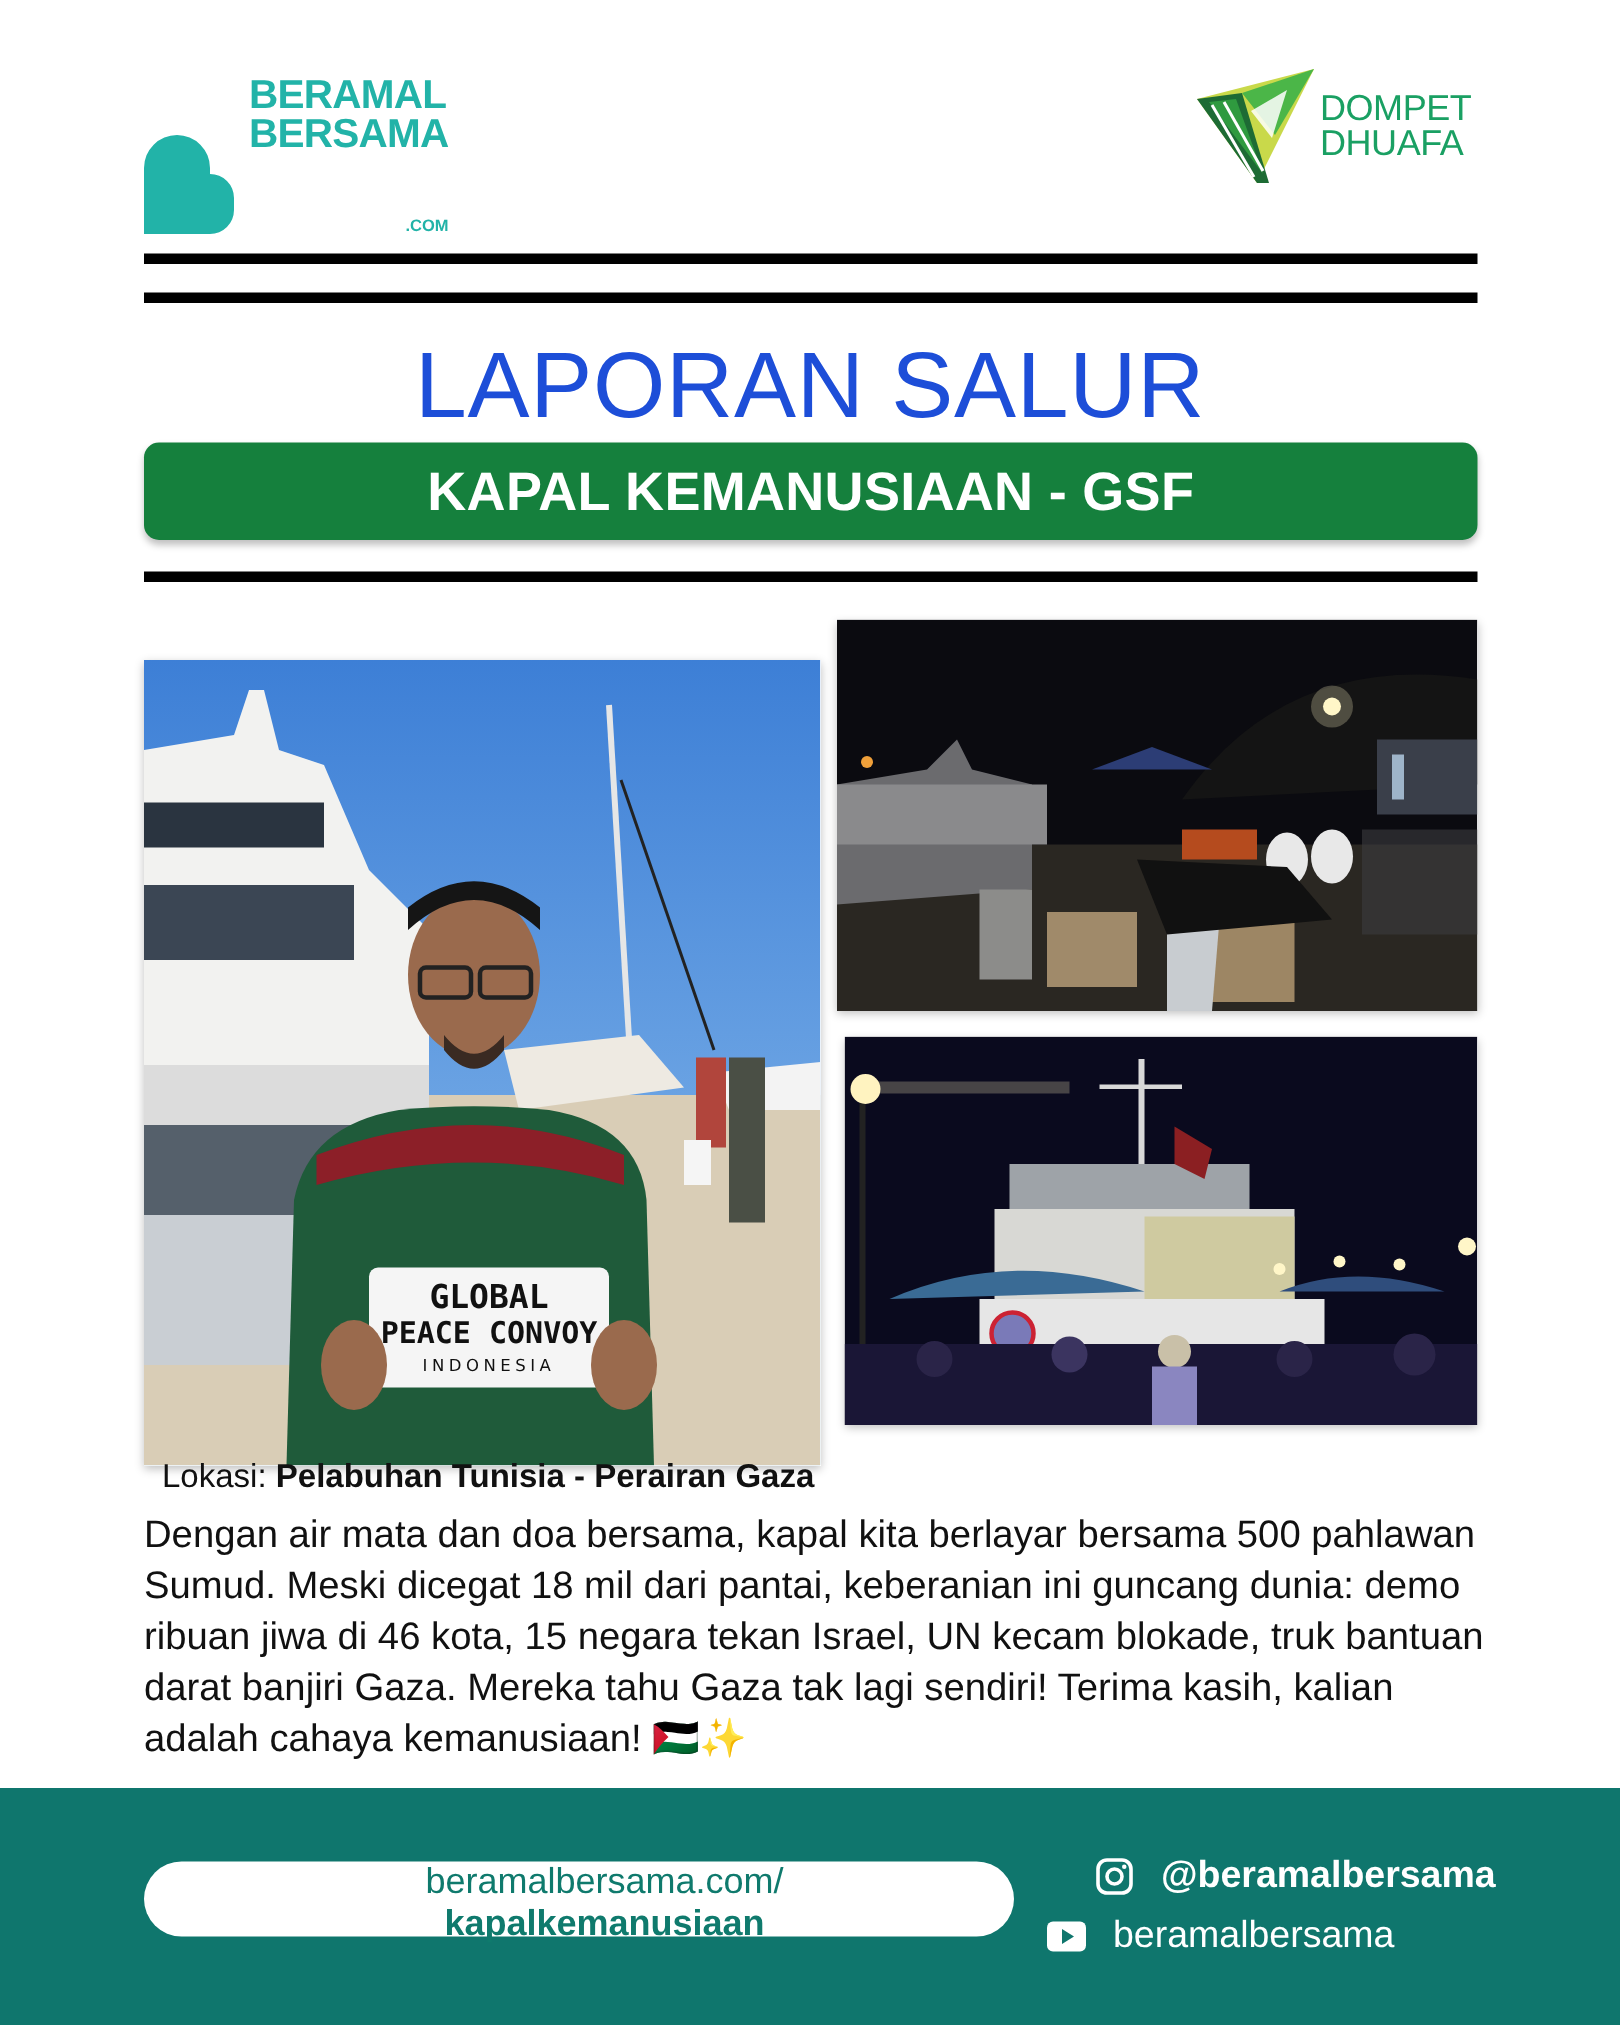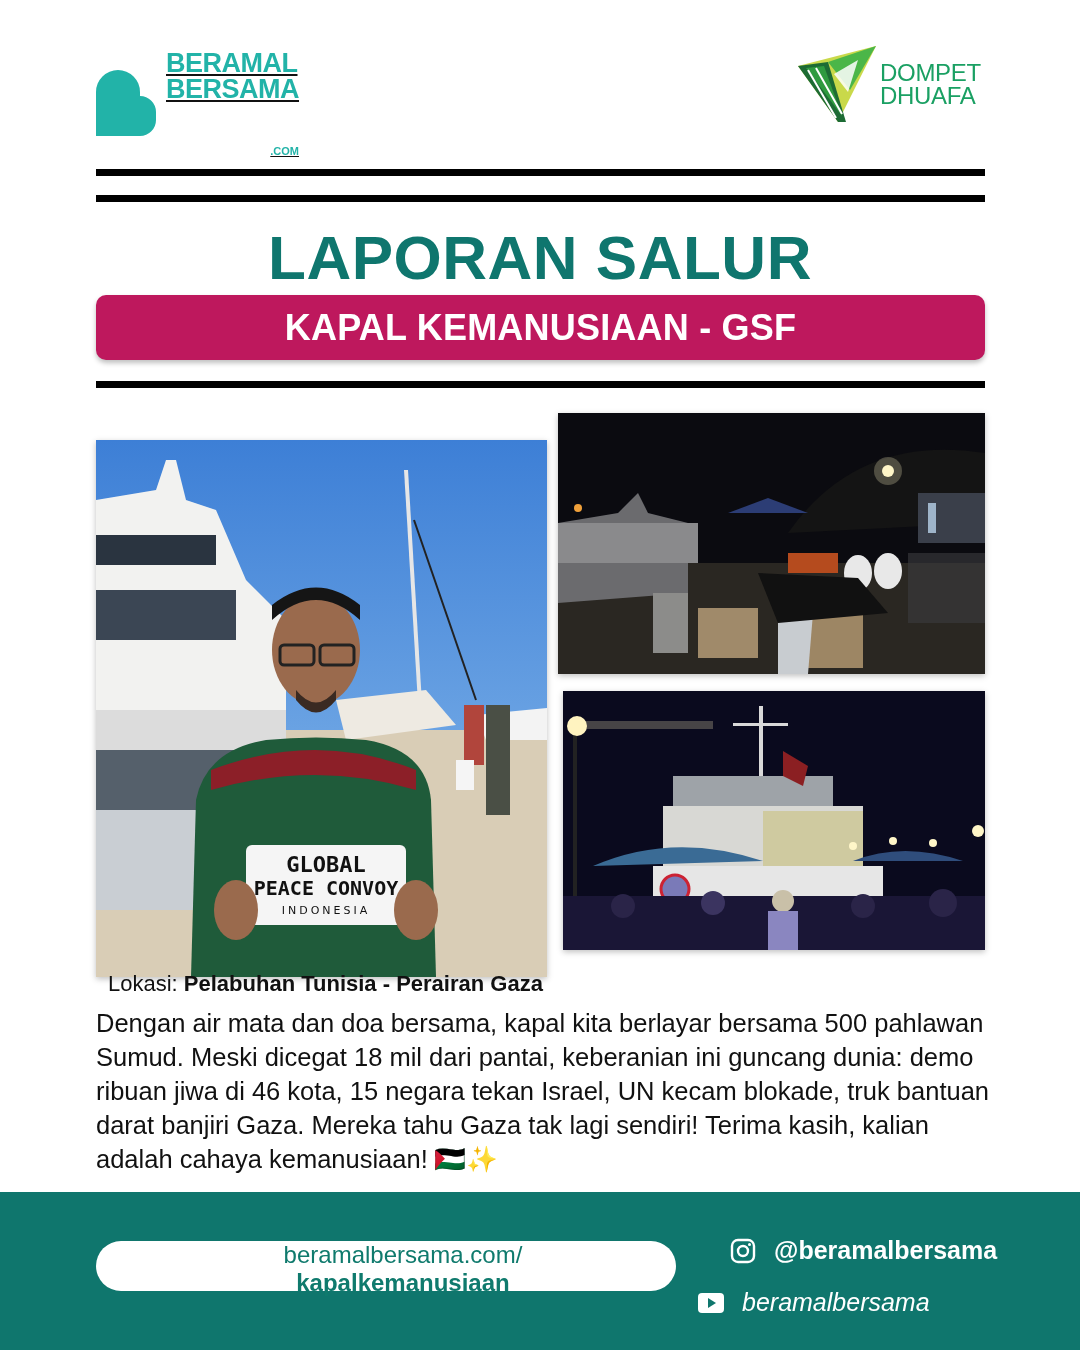--- a/index.html
+++ b/index.html
@@ -1,55 +1,55 @@
 <!DOCTYPE html>
 <html><head>
   <meta charset="utf-8">
   <style>
     * { box-sizing: border-box; margin: 0; padding: 0; }
     html, body { width: 1080px; height: 1350px; background: #ffffff; overflow: hidden; }
     body { position: relative; font-family: "Liberation Sans", "DejaVu Sans", sans-serif; color: #111; }
 
     .header { position: absolute; left: 0; top: 0; width: 1080px; height: 150px; }
-    .logo-ba { position: absolute; left: 96px; top: 50px; display: flex; align-items: center; text-decoration: underline; }
+    .logo-ba { position: absolute; left: 96px; top: 50px; display: flex; align-items: flex-end; }
     .logo-ba .heart { width: 60px; height: 66px; position: relative; }
     .logo-ba .wordmark { margin-left: 10px; color: #22b3a8; font-weight: 700; line-height: 26px; font-size: 27px; letter-spacing: -0.5px; }
     .logo-ba .wordmark .com { display: block; text-align: right; font-size: 11px; line-height: 10px; letter-spacing: 0; margin-top: 44px; }
 
     .logo-dd { position: absolute; left: 798px; top: 46px; display: flex; align-items: center; }
     .logo-dd .mark { width: 80px; height: 76px; }
     .logo-dd .wordmark { margin-left: 2px; color: #1aa063; font-size: 24px; line-height: 23px; font-weight: 400; letter-spacing: -0.3px; }
 
     .rule { position: absolute; left: 96px; width: 889px; height: 7px; background: #000; }
     .rule.r1 { top: 169px; }
     .rule.r2 { top: 195px; }
     .rule.r3 { top: 381px; }
 
-    .title { position: absolute; left: 0; top: 222px; width: 1080px; text-align: center; font-size: 62px; font-weight: 700; color: #0f766e; letter-spacing: 0.5px; }
-
-    .banner { position: absolute; left: 96px; top: 295px; width: 889px; height: 65px; background: #be185d; border-radius: 10px; box-shadow: 0 3px 5px rgba(0,0,0,0.25); display: flex; align-items: center; justify-content: center; }
+    .title { position: absolute; left: 0; top: 222px; width: 1080px; text-align: center; font-size: 62px; font-weight: 400; color: #1d4ed8; letter-spacing: 0.5px; }
+
+    .banner { position: absolute; left: 96px; top: 295px; width: 889px; height: 65px; background: #15803d; border-radius: 10px; box-shadow: 0 3px 5px rgba(0,0,0,0.25); display: flex; align-items: center; justify-content: center; }
     .banner span { color: #fff; font-weight: 700; font-size: 36px; letter-spacing: 0.2px; }
 
     .photo { position: absolute; overflow: hidden; box-shadow: 0 2px 6px rgba(0,0,0,0.25); }
     .photo.p1 { left: 96px; top: 413px; width: 451px; height: 537px; margin-top: 27px; }
     .photo.p2 { left: 558px; top: 413px; width: 427px; height: 261px; }
     .photo.p3 { left: 563px; top: 691px; width: 422px; height: 259px; }
     .photo svg { display: block; width: 100%; height: 100%; }
 
     .location { position: absolute; left: 108px; top: 971px; font-size: 22px; color: #111; }
     .location b { font-weight: 700; }
 
     .body-text { position: absolute; left: 96px; top: 1006px; width: 910px; font-size: 25.5px; line-height: 34px; color: #111; }
 
     .footer { position: absolute; left: 0; top: 1192px; width: 1080px; height: 158px; background: #0f766d; }
     .url-pill { position: absolute; left: 96px; top: 49px; width: 580px; height: 50px; background: #fff; border-radius: 25px; display: flex; align-items: center; padding-left: 34px; font-size: 24px; color: #0f7a6d; flex-direction: column; }
     .url-pill .bold { font-weight: 700; }
     .social { position: absolute; left: 698px; display: flex; align-items: center; color: #fff; font-size: 25px; }
     .social.ig { top: 44px; font-weight: 700; padding-left: 32px; }
-    .social.yt { top: 96px; font-style: italic; }
+    .social.yt { top: 84px; }
     .social .ico { width: 26px; height: 26px; margin-right: 18px; }
   </style>
 </head>
 <body>
 
 <div class="header">
   <div class="logo-ba">
     <div class="heart">
       <svg viewBox="0 0 60 66" width="60" height="66">
         <path d="M0 66 V22 A22 22 0 0 1 44 22 V26 A16 16 0 0 1 60 42 V50 A16 16 0 0 1 44 66 Z" fill="#22b3a8"></path>

